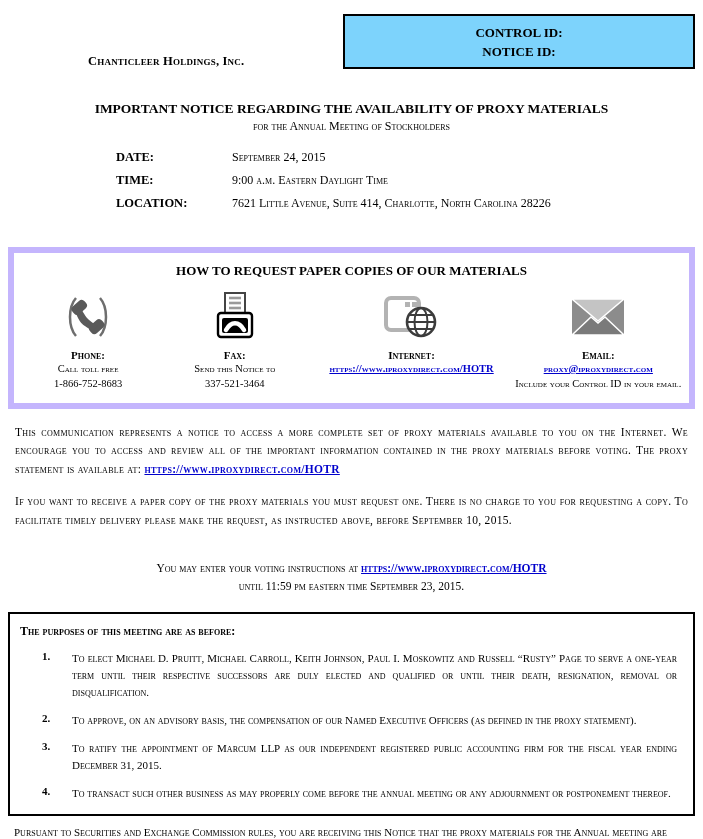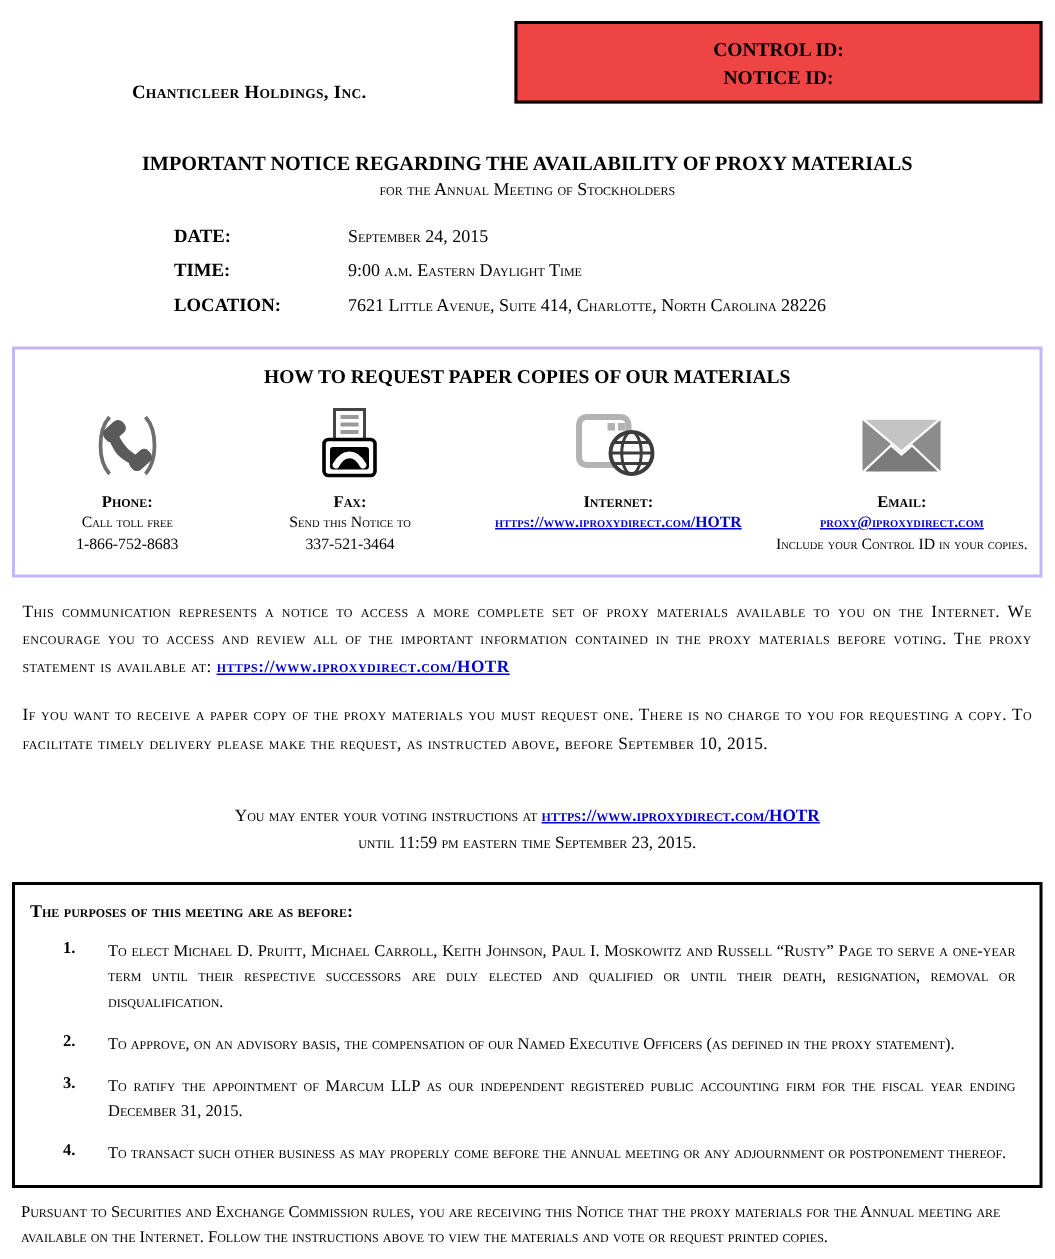--- a/index.html
+++ b/index.html
@@ -2,35 +2,35 @@
 <html><head>
 <meta charset="utf-8">
 <style>
   html,body { margin:0; padding:0; background:#ffffff; }
   body { width:703px; font-family:"Liberation Serif", serif; color:#000; }
   .page { width:703px; min-height:839px; box-sizing:border-box; padding:14px 8px 10px 8px; font-variant-caps:small-caps; }
 
   
   .header { display:flex; align-items:flex-end; justify-content:space-between; }
   .company { font-weight:bold; font-size:12.5px; margin:22px 0 0 80px; letter-spacing:.2px; }
-  .idbox { width:348px; border:2px solid #000; background:#ef4444; padding:7px 0 6px 0; text-align:center; }
+  .idbox { width:348px; border:2px solid #000; background:#7dd3fc; padding:7px 0 6px 0; text-align:center; }
   .idbox div { font-weight:bold; font-size:13px; line-height:19px; font-variant-caps:normal; }
 
   
   .title { text-align:center; font-weight:bold; font-size:13.5px; margin-top:32px; font-variant-caps:normal; }
   .subtitle { text-align:center; font-size:12px; margin-top:2px; }
 
   
   .meeting { margin:16px 0 0 108px; }
   .meeting .row { display:flex; margin-bottom:8px; }
   .meeting .lbl { width:116px; font-weight:bold; font-size:12.5px; font-variant-caps:normal; }
   .meeting .val { font-size:12px; }
 
   
-  .reqbox { border:2px solid #c4b5fd; margin-top:20px; padding:10px 4px 12px 4px; }
+  .reqbox { border:6px solid #c4b5fd; margin-top:36px; padding:10px 4px 12px 4px; }
   .reqbox-title { text-align:center; font-weight:bold; font-size:13px; font-variant-caps:normal; }
   .methods { display:flex; margin-top:12px;justify-content:flex-end; }
   .method { text-align:center; }
   .m-phone { width:21%; } .m-fax { width:23%; } .m-internet { width:30%; } .m-email { width:26%; }
   .icon { height:52px; display:flex; align-items:center; justify-content:center; margin-bottom:6px; }
   .m-label { font-weight:bold; font-size:11px; }
   .m-line { font-size:10.5px; line-height:15px; }
 
   a.doclink { color:#0000cc; font-weight:bold; text-decoration:underline; }
   .m-line a.doclink { font-size:10.5px; }
@@ -138,21 +138,21 @@
       <div class="method m-email">
         <div class="icon">
           <svg width="58" height="44" viewBox="0 0 58 44">
             <rect x="3" y="4" width="52" height="36" fill="#8c8c8c"></rect>
             <polygon points="3,4 55,4 29,26" fill="#c4c4c4" stroke="#ffffff" stroke-width="1.5"></polygon>
             <polygon points="3,40 22,22 29,28 36,22 55,40" fill="#7a7a7a" stroke="#ffffff" stroke-width="1.5"></polygon>
           </svg>
         </div>
         <div class="m-label">Email:</div>
         <div class="m-line"><a href="#" class="doclink">proxy@iproxydirect.com</a></div>
-        <div class="m-line">Include your Control ID in your copies.</div>
+        <div class="m-line">Include your Control ID in your email.</div>
       </div>
 
     </div>
   </div>
 
   <div class="para">
     <span>This communication represents a notice to access a more complete set of proxy materials available to you on the Internet. We encourage you to access and review all of the important information contained in the proxy materials before voting. The proxy statement is available at: </span><a href="#" class="doclink">https://www.iproxydirect.com/HOTR</a>
   </div>
 
   <div class="para">If you want to receive a paper copy of the proxy materials you must request one. There is no charge to you for requesting a copy.  To facilitate timely delivery please make the request, as instructed above, before September 10, 2015.</div>

